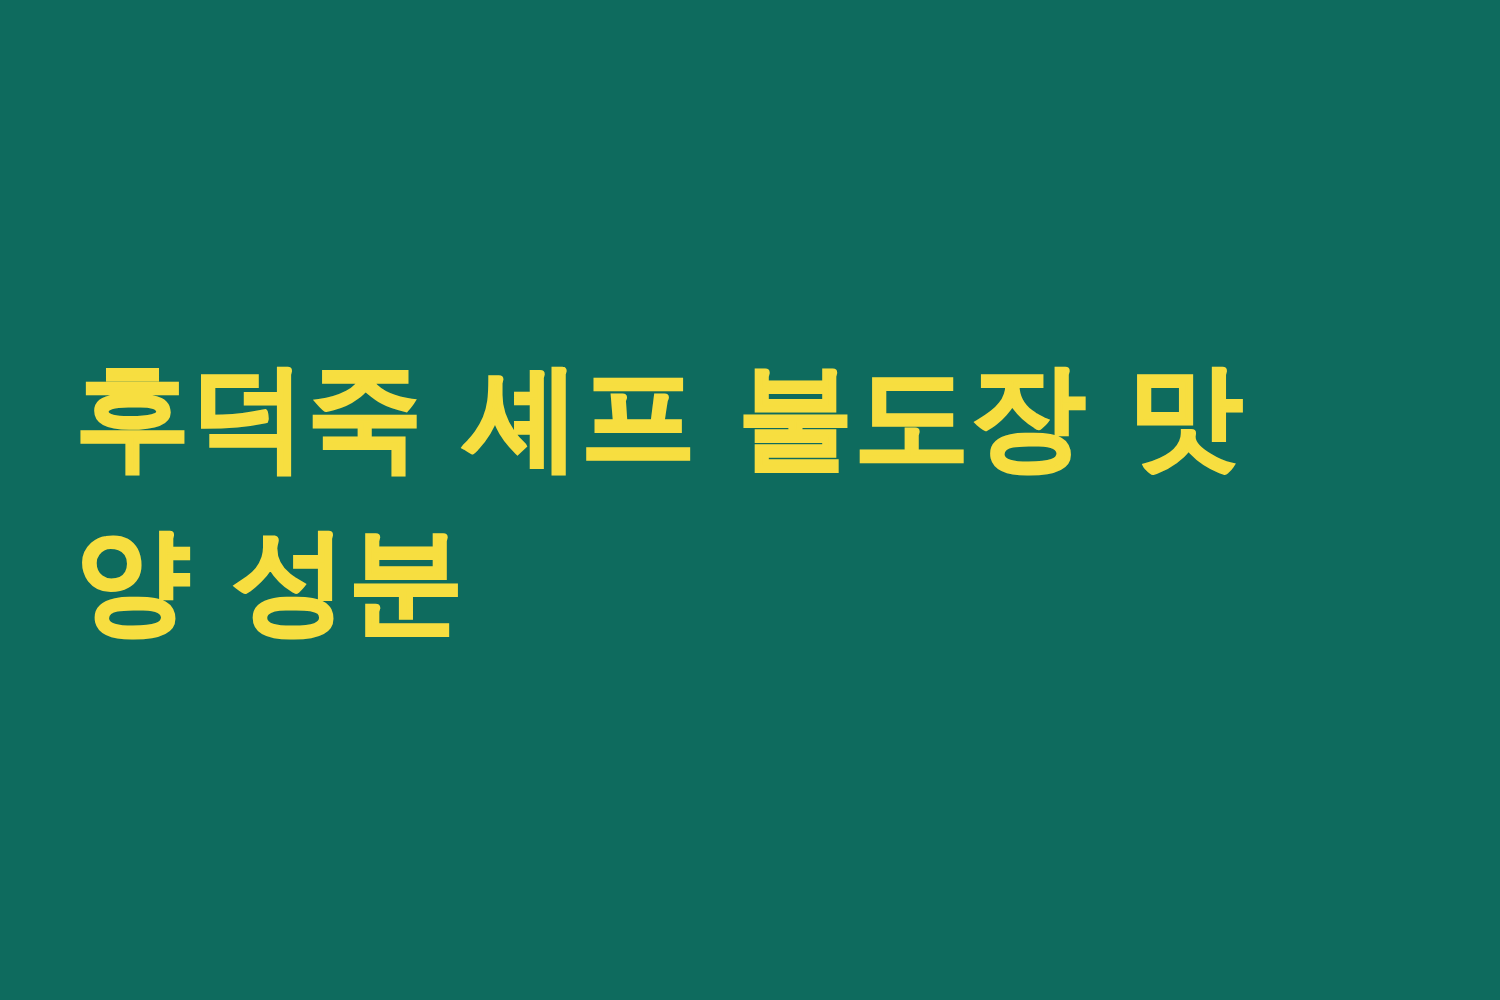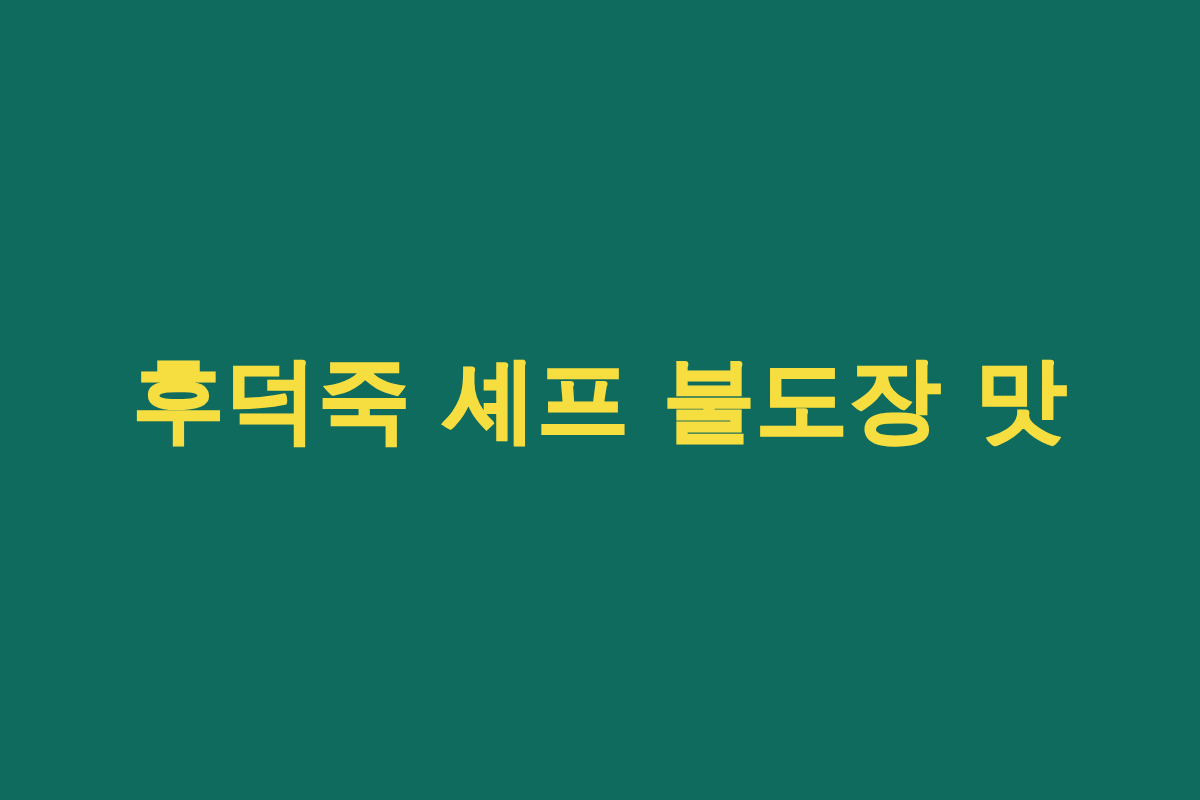--- a/index.html
+++ b/index.html
@@ -25,21 +25,20 @@
     justify-content: center;
     
     background-color: #0E6B5E;
   }
 
   #headline {
     margin: 0;
     padding: 0 60px;
     width: 100%;
     box-sizing: border-box;
-    text-align: center;
     font-family: "DejaVu Sans", "Liberation Sans", sans-serif;
     font-weight: 700;
     font-size: 92px;
     line-height: 1.42;
     letter-spacing: 0.01em;
     word-break: keep-all;
     color: #F7DE40;
     
     -webkit-text-stroke: 2px #F7DE40;
     text-rendering: optimizeLegibility;
@@ -51,15 +50,16 @@
     white-space: nowrap;
   }
 </style>
 </head>
 <body>
 
 <div id="banner" style="background-color: rgb(14, 107, 94);">
 
   <h1 id="headline" style="color: rgb(247, 222, 64); -webkit-text-stroke: 2px rgb(247, 222, 64);">
     <span class="line">후덕죽 셰프 불도장 맛</span>
+    <span class="line">양 성분</span>
   </h1>
 
 </div>
 
 </body></html>

